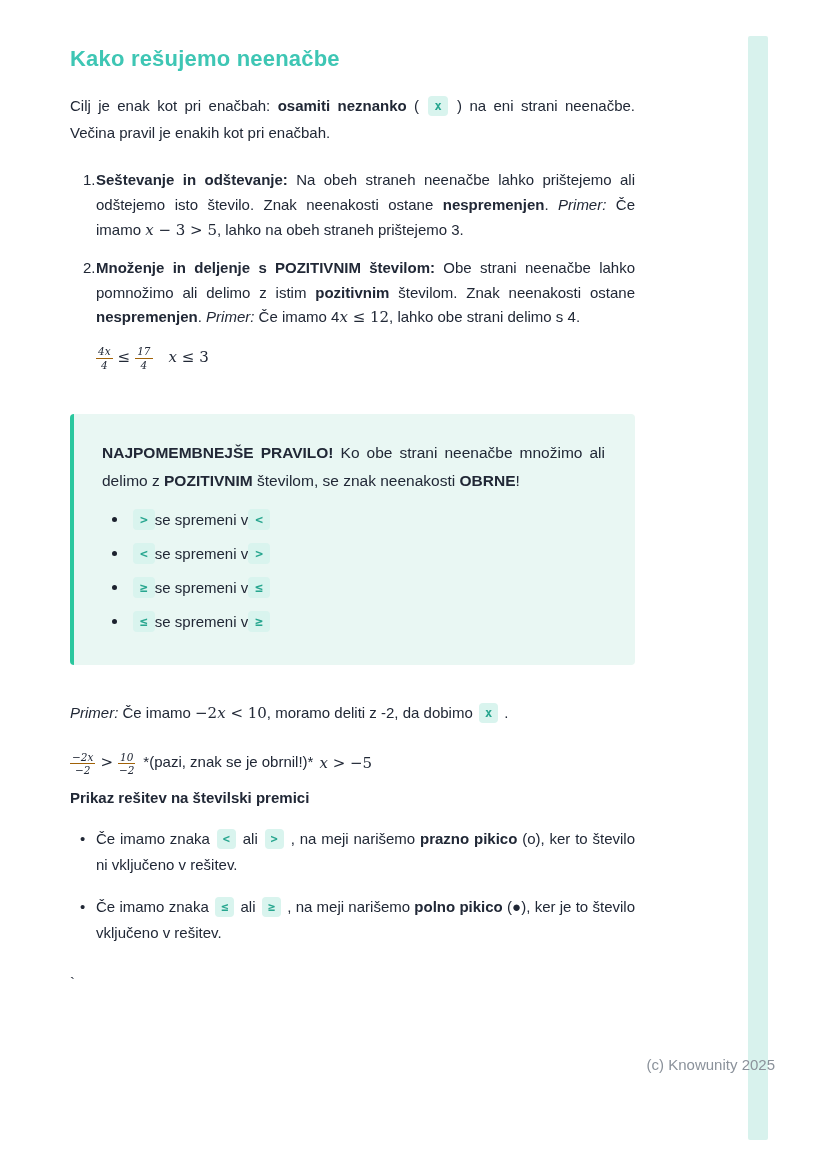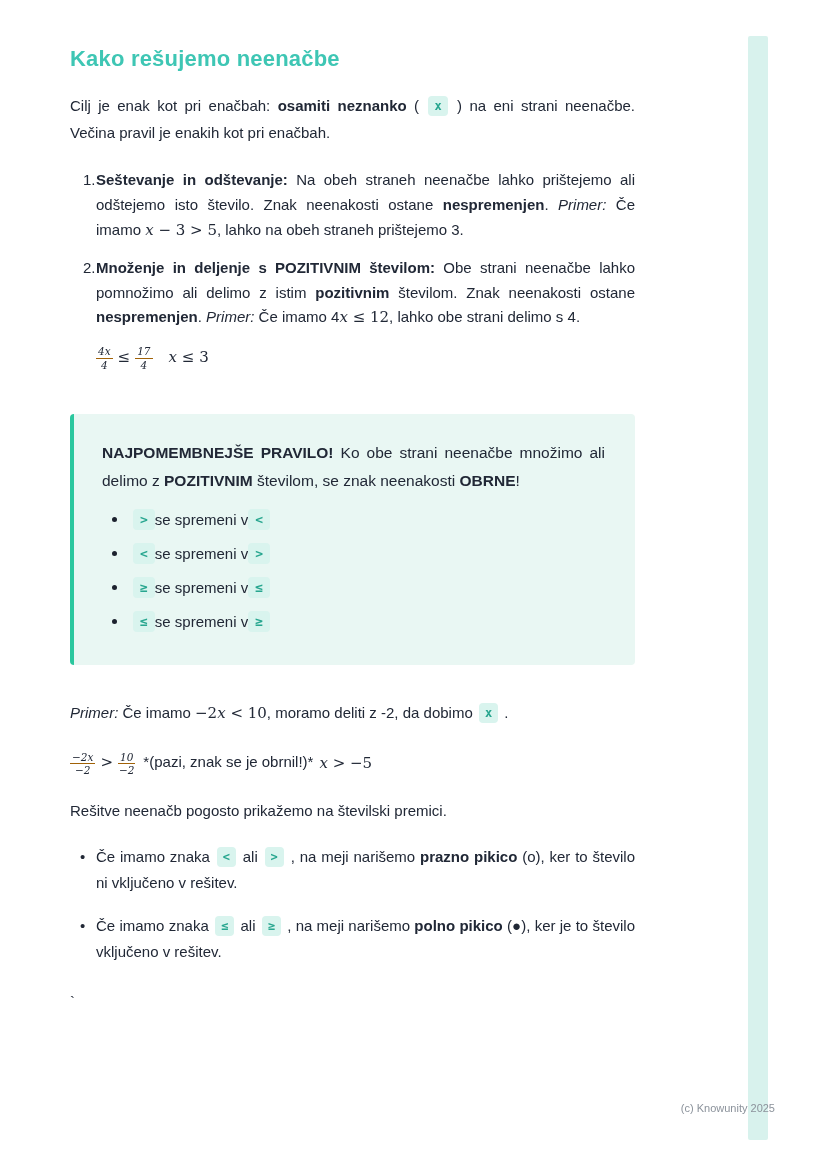--- a/index.html
+++ b/index.html
@@ -63,22 +63,22 @@
   .cdot { width: 5px; height: 5px; border-radius: 50%; background: #1c222e; margin-right: 16px; flex: 0 0 auto; }
   .crow .chip { font-size: 13px; padding: 4px 7px; margin: 0; }
   .crow .mid { margin: 0 0; }
   .heading { font-size: 15px; font-weight: 700; margin: 12px 0 0; }
   .ulist { margin-top: 20px; }
   .uli { display: flex; margin-top: 17px; }
   .udot { flex: 0 0 26px; padding-left: 10px; font-size: 15px; line-height: 1.72; }
   .ubody { flex: 1; font-size: 15px; line-height: 1.72; text-align: justify; }
   .stray { margin-top: 28px; font-size: 15px; }
   .footer {
-    position: absolute; top: 1102px; right: 53px;
-    font-size: 11px; color: #8b929b; z-index: 2;
+    position: absolute; top: 1056px; right: 53px;
+    font-size: 15px; color: #8b929b; z-index: 2;
   }
   .spacer-mt34 { margin-top: 35px; }
   .math3 { margin-top: 24px; font-size: 15px; font-family: "DejaVu Serif", "Liberation Serif", serif; }
 </style>
 </head>
 <body>
 
 <div class="stripe"></div>
 
 <div class="content">
@@ -132,22 +132,22 @@
       <span class="chip">≤</span>
       <span class="mid">se spremeni v</span>
       <span class="chip">≥</span>
     </div>
   </div>
 
   <p class="para spacer-mt34"><span class="i">Primer:</span><span> Če imamo </span><span class="m">−2</span><span class="mi">x</span><span class="m"> &lt; 10</span><span>, moramo deliti z -2, da dobimo </span><span class="chip">x</span><span> .</span></p>
 
   <div class="math3"><span class="frac"><span class="fn">−2x</span><span class="fd">−2</span></span><span class="mop">&gt;</span><span class="frac"><span class="fn">10</span><span class="fd">−2</span></span><span class="mnote">*(pazi, znak se je obrnil!)*</span><span class="mi">x</span><span class="m"> &gt; −5</span></div>
 
+  <h2 class="heading">Prikaz rešitev na številski premici</h2>
 
-  <p class="para">Rešitve neenačb pogosto prikažemo na številski premici.</p>
 
   <div class="ulist">
     <div class="uli">
       <span class="udot">•</span>
       <div class="ubody"><span>Če imamo znaka </span><span class="chip">&lt;</span><span> ali </span><span class="chip">&gt;</span><span> , na meji narišemo </span><span class="b">prazno pikico</span><span> (o), ker to število ni vključeno v rešitev.</span></div>
     </div>
     <div class="uli">
       <span class="udot">•</span>
       <div class="ubody"><span>Če imamo znaka </span><span class="chip">≤</span><span> ali </span><span class="chip">≥</span><span> , na meji narišemo </span><span class="b">polno pikico</span><span> (●), ker je to število vključeno v rešitev.</span></div>
     </div>

